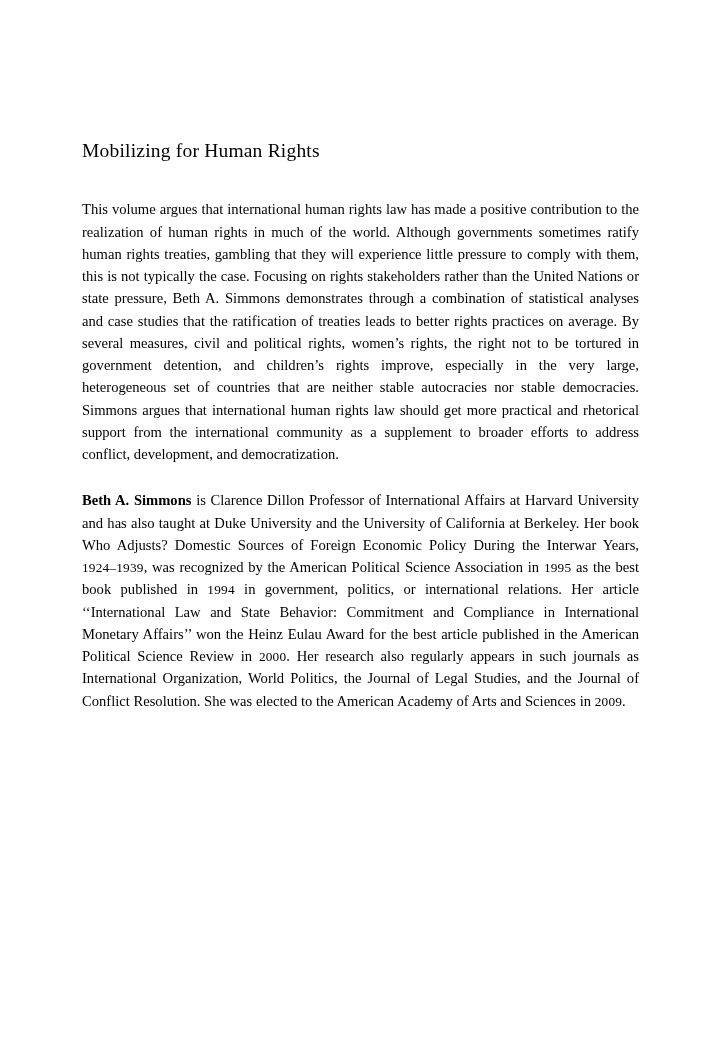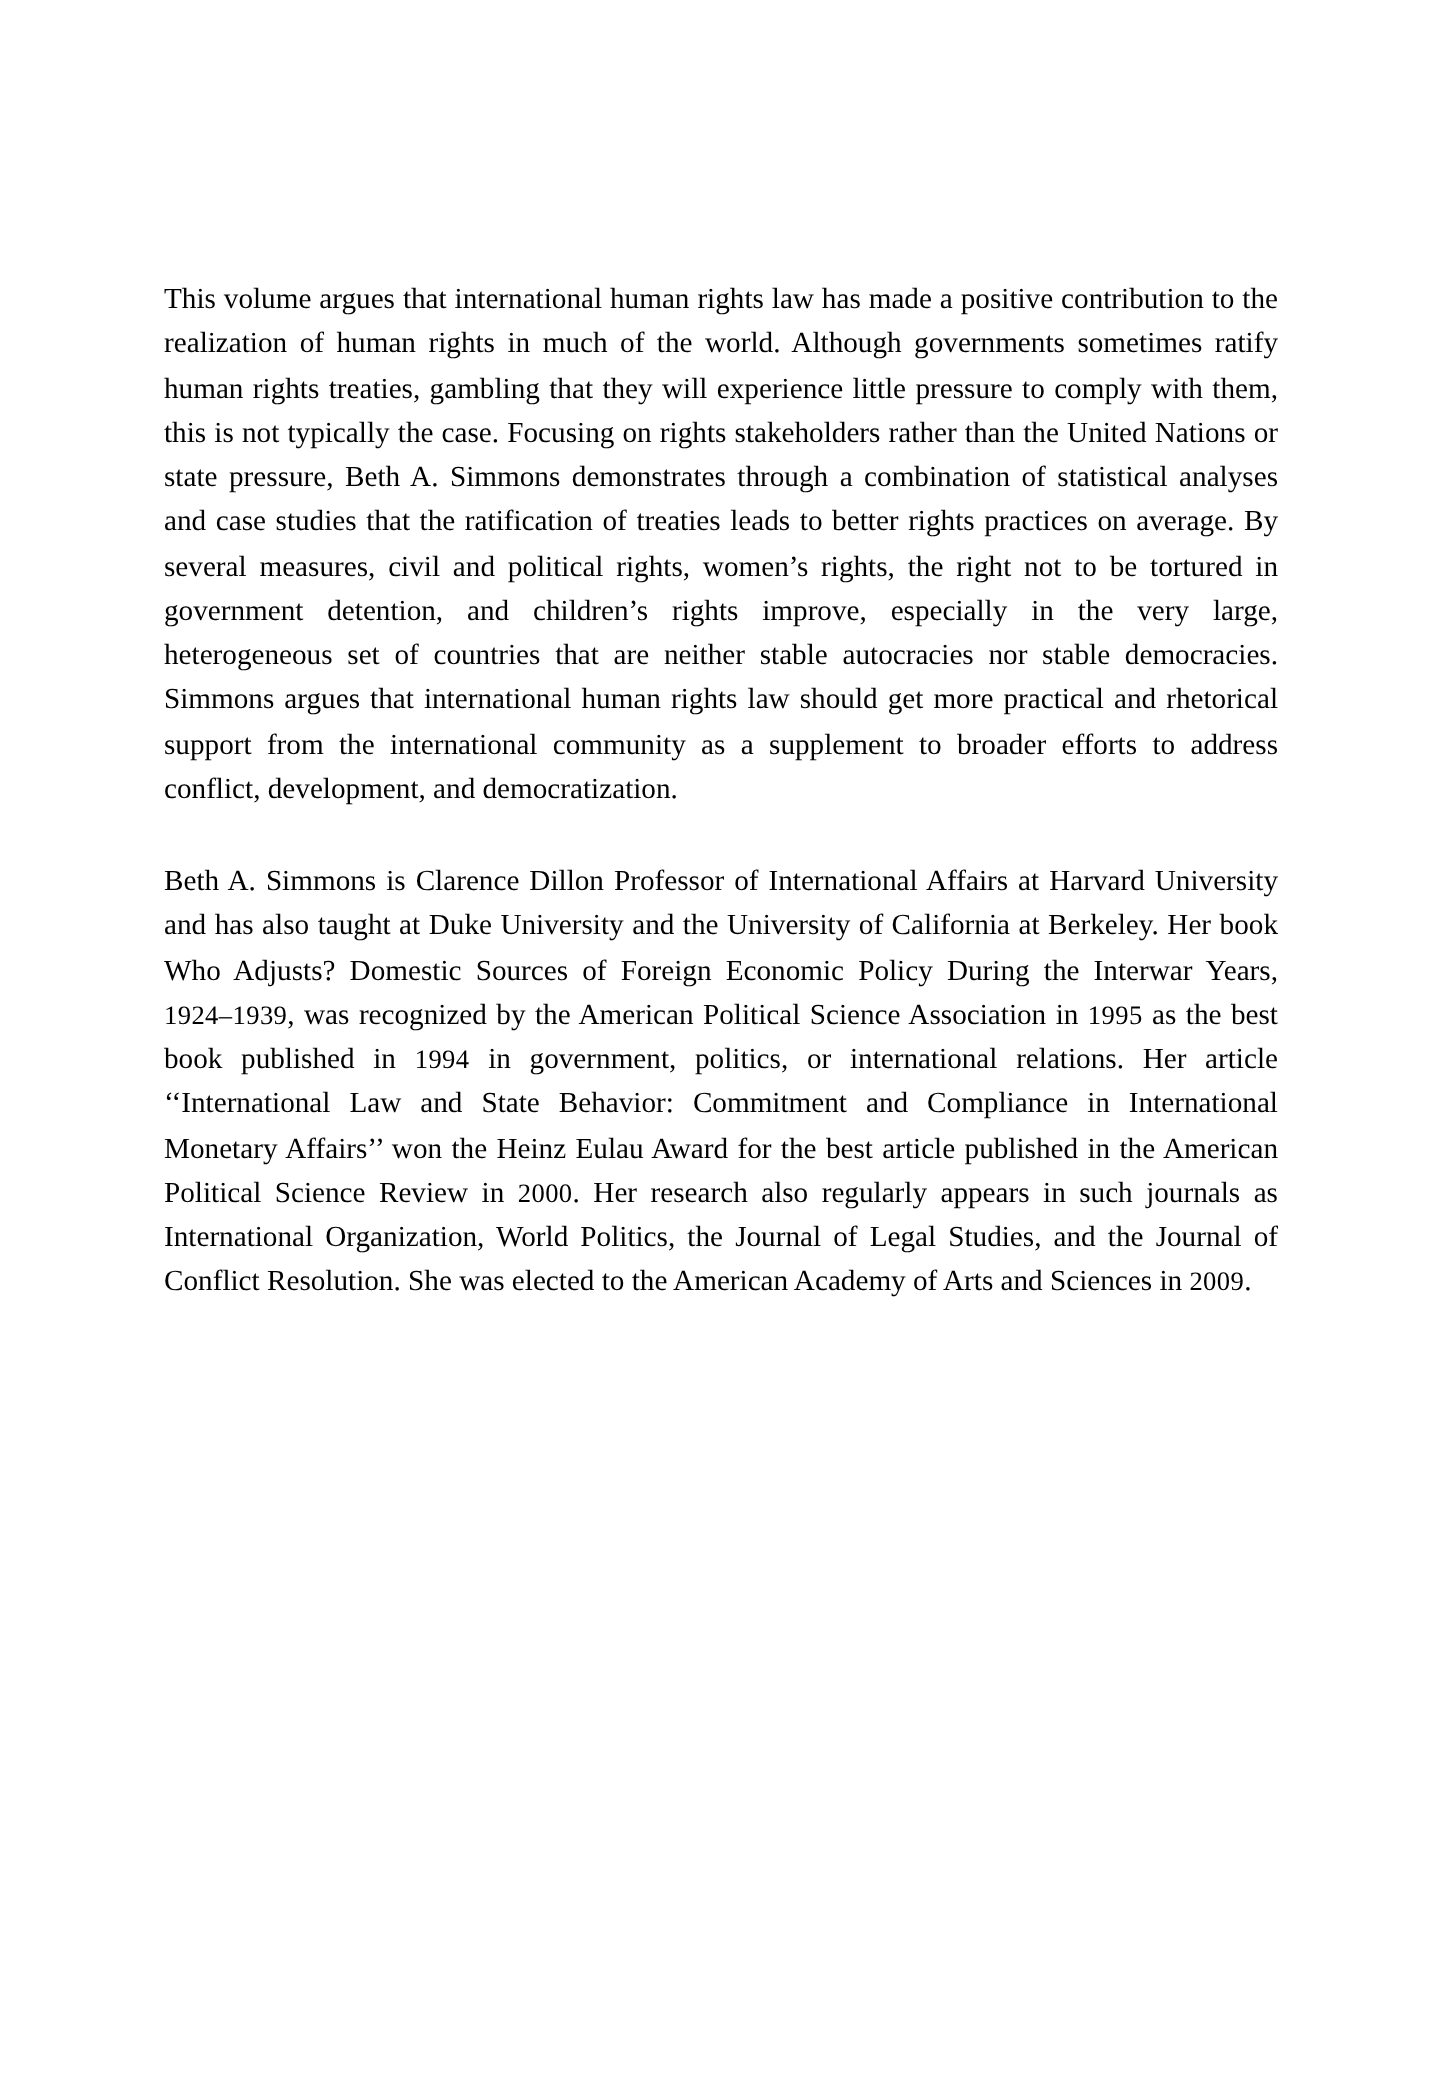--- a/index.html
+++ b/index.html
@@ -37,32 +37,33 @@
     hyphens: auto;
     -webkit-hyphens: auto;
   }
   .body-para:last-child {
     margin-bottom: 0;
   }
   .para-bio {
     margin-top: 24px;
   }
   .name-bold {
-    font-weight: normal;
+    font-weight: bold;
   }
   .it {
   }
   .num {
     font-size: 13.3px;
     letter-spacing: 0.2px;
   }
 </style>
 </head>
 <body>
 
 <div class="page">
 
+  <h1 class="book-title">Mobilizing for Human Rights</h1>
 
   <p class="body-para para-blurb">This volume argues that international human rights law has made a positive contribution to the realization of human rights in much of the world. Although governments sometimes ratify human rights treaties, gambling that they will experience little pressure to comply with them, this is not typically the case. Focusing on rights stakeholders rather than the United Nations or state pressure, Beth A. Simmons demonstrates through a combination of statistical analyses and case studies that the ratification of treaties leads to better rights practices on average. By several measures, civil and political rights, women’s rights, the right not to be tortured in government detention, and children’s rights improve, especially in the very large, heterogeneous set of countries that are neither stable autocracies nor stable democracies. Simmons argues that international human rights law should get more practical and rhetorical support from the international community as a supplement to broader efforts to address conflict, development, and democratization.</p>
 
   <p class="body-para para-bio"><span class="name-bold">Beth A. Simmons</span><span> is Clarence Dillon Professor of International Affairs at Harvard University and has also taught at Duke University and the University of California at Berkeley. Her book </span><span class="it">Who Adjusts? Domestic Sources of Foreign Economic Policy During the Interwar Years, </span><span class="it num">1924–1939</span><span>, was recognized by the American Political Science Association in </span><span class="num">1995</span><span> as the best book published in </span><span class="num">1994</span><span> in government, politics, or international relations. Her article ‘‘International Law and State Behavior: Commitment and Compliance in International Monetary Affairs’’ won the Heinz Eulau Award for the best article published in the </span><span class="it">American Political Science Review</span><span> in </span><span class="num">2000</span><span>. Her research also regularly appears in such journals as </span><span class="it">International Organization</span><span>, </span><span class="it">World Politics</span><span>, the </span><span class="it">Journal of Legal Studies</span><span>, and the </span><span class="it">Journal of Conflict Resolution</span><span>. She was elected to the American Academy of Arts and Sciences in </span><span class="num">2009</span><span>.</span></p>
 
 </div>
 
 </body></html>

